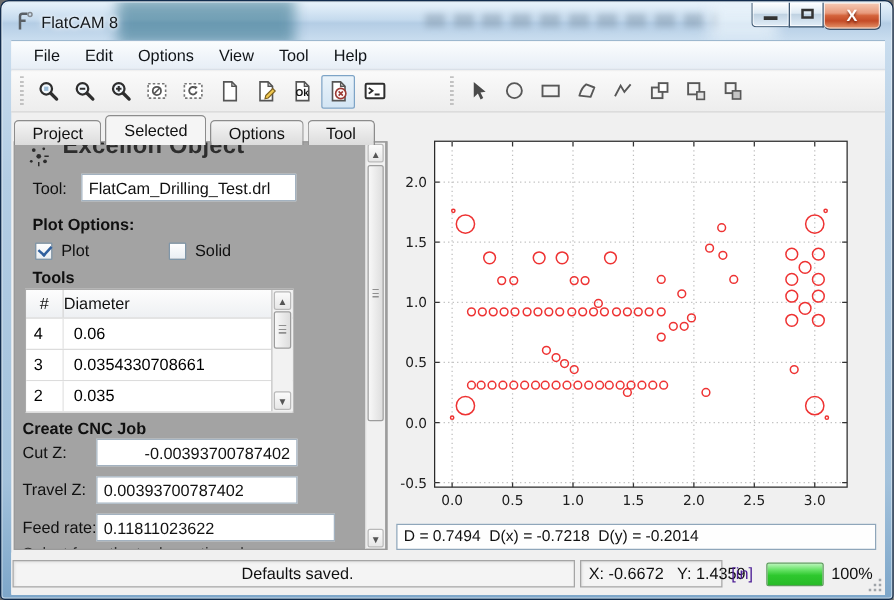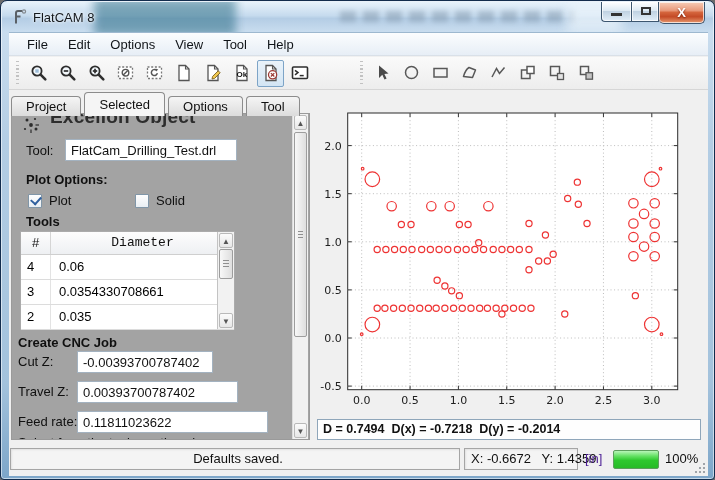--- a/index.html
+++ b/index.html
@@ -78,21 +78,21 @@
   .checkbox{position:absolute;width:14px;height:14px;border:1px solid #8096a8;
     background:linear-gradient(180deg,#fefefe,#e9eef3);border-radius:1px;}
   .checkbox.checked::after{content:"";position:absolute;left:2px;top:1px;width:8px;height:5px;
     border-left:2px solid #2f5f9e;border-bottom:2px solid #2f5f9e;transform:rotate(-48deg);}
 
   .tools-table{position:absolute;left:8px;top:117px;width:215px;height:99px;
     border:1px solid #ababab;background:#fff;}
   .tt-header{display:flex;height:23px;border-bottom:1px solid #cfcfcf;
     background:linear-gradient(#fdfdfd,#eef0f3);font-size:13px;color:#111;}
   .tt-h1{width:30px;text-align:center;line-height:22px;border-right:1px solid #d5d5d5;}
-  .tt-h2{flex:1;text-align:center;line-height:22px;font-family:Liberation Mono, monospace;}
+  .tt-h2{flex:1;text-align:left;line-height:22px;}
   .tt-row{display:flex;height:25px;border-bottom:1px solid #dcdcdc;font-size:13px;background:#fff;}
   .tt-c1{width:30px;padding-left:6px;line-height:24px;border-right:1px solid #e3e3e3;}
   .tt-c2{flex:1;padding-left:8px;line-height:24px;}
   .tt-scroll{position:absolute;right:0;top:0;width:17px;height:97px;
     border-left:1px solid #c3c3c3;background:#f2f2f2;}
 
   .vscroll{position:absolute;background:#f1f1f1;border-left:1px solid #dcdcdc;}
   .vs-btn{position:absolute;left:1px;right:1px;height:15px;text-align:center;
     font-size:8px;color:#555;line-height:15px;background:linear-gradient(#fbfbfb,#e7e7e7);
     border:1px solid #b9b9b9;border-radius:2px;}
@@ -100,21 +100,21 @@
     background:linear-gradient(90deg,#f8f8f8,#dedede);}
   .vs-grip{position:absolute;left:3px;right:3px;top:50%;height:7px;margin-top:-4px;
     background:repeating-linear-gradient(180deg,#8f8f8f 0 1px,transparent 1px 3px);}
 
   .panel-footer{position:absolute;left:6px;top:321px;font-size:13px;color:#101010;}
 
   
   .plot-canvas{position:absolute;left:308px;top:61px;width:384px;height:322px;background:#f0f0f0;}
   .measure-box{position:absolute;left:308px;top:386px;width:384px;height:21px;background:#fefefe;
     border:1px solid #8fa6ba;font-size:12.5px;color:#111;line-height:19px;padding-left:5px;
-    white-space:pre;font-weight:bold;}
+    white-space:pre;}
 
   
   .statusbar{position:absolute;left:0;top:409px;width:699px;height:34px;background:#f0f0f0;}
   .sunken{position:absolute;top:6px;height:22px;border:1px solid #a5a5a5;
     box-shadow:inset 1px 1px 2px rgba(0,0,0,.08);background:#f4f4f4;
     font-size:13px;color:#101010;line-height:20px;padding-left:6px;white-space:pre;}
   .sb-msg{left:1px;width:450px;text-align:center;}
   .sb-coords{left:455px;width:114px;}
   .sb-units{position:absolute;left:576px;top:6px;font-size:13px;line-height:22px;color:#4c1d95;}
   .sb-progress{position:absolute;left:604px;top:8px;width:46px;height:19px;border-radius:2px;
@@ -374,21 +374,21 @@
               <div class="vs-grip"></div>
             </div>
           <div class="vs-btn" style="bottom:1px;">▼</div>
         </div>
       </div>
 
       <span class="lbl b" style="left:6px;top:221px;">Create CNC Job</span>
 
       <div id="cnc-fields">
           <span class="lbl" style="left: 6px; top: 240px;">Cut Z:</span>
-          <input class="win" value="-0.00393700787402" style="left: 65px; top: 237px; width: 136px;">
+          <input class="win" value="-0.00393700787402" style="left: 65px; top: 237px; width: 161px; text-align: right;">
           <span class="lbl" style="left: 6px; top: 270px;">Travel Z:</span>
           <input class="win" value="0.00393700787402" style="left: 65px; top: 267px; width: 161px;">
           <span class="lbl" style="left: 6px; top: 300px;">Feed rate:</span>
           <input class="win" value="0.11811023622" style="left: 65px; top: 297px; width: 191px;">
         </div>
 
       <span class="panel-footer">Select from the tools section above</span>
 
       <div class="vscroll" style="right:1px;top:0;bottom:0;width:16px;">
         <div class="vs-btn" style="top:1px;">▲</div>

